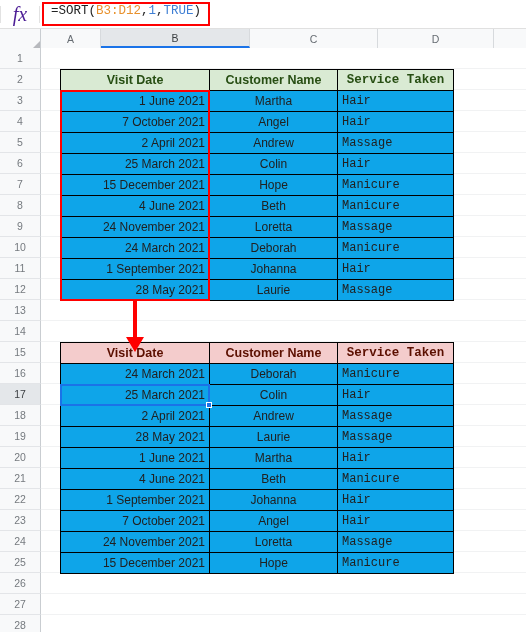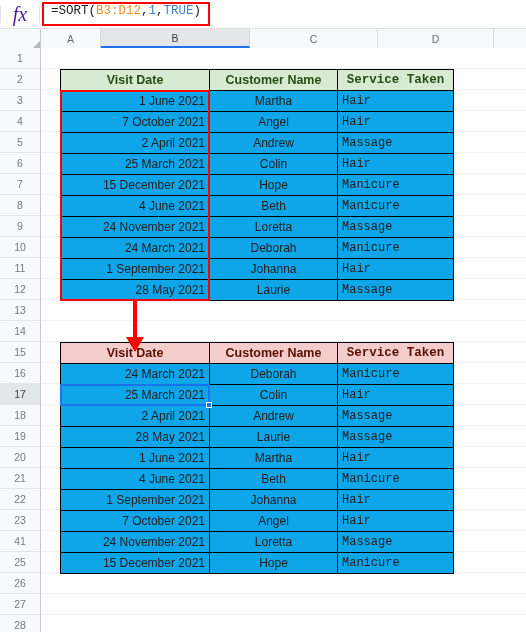--- a/index.html
+++ b/index.html
@@ -179,21 +179,21 @@
         <div class="rh">14</div>
         <div class="rh">15</div>
         <div class="rh">16</div>
         <div class="rh sel">17</div>
         <div class="rh">18</div>
         <div class="rh">19</div>
         <div class="rh">20</div>
         <div class="rh">21</div>
         <div class="rh">22</div>
         <div class="rh">23</div>
-        <div class="rh">41</div>
+        <div class="rh">24</div>
         <div class="rh">25</div>
         <div class="rh">26</div>
         <div class="rh">27</div>
         <div class="rh">28</div>
       </div>
     <div class="cellarea" id="cellrows">
         <div class="gridrow"></div>
         <div class="gridrow"></div>
         <div class="gridrow"></div>
         <div class="gridrow"></div>

